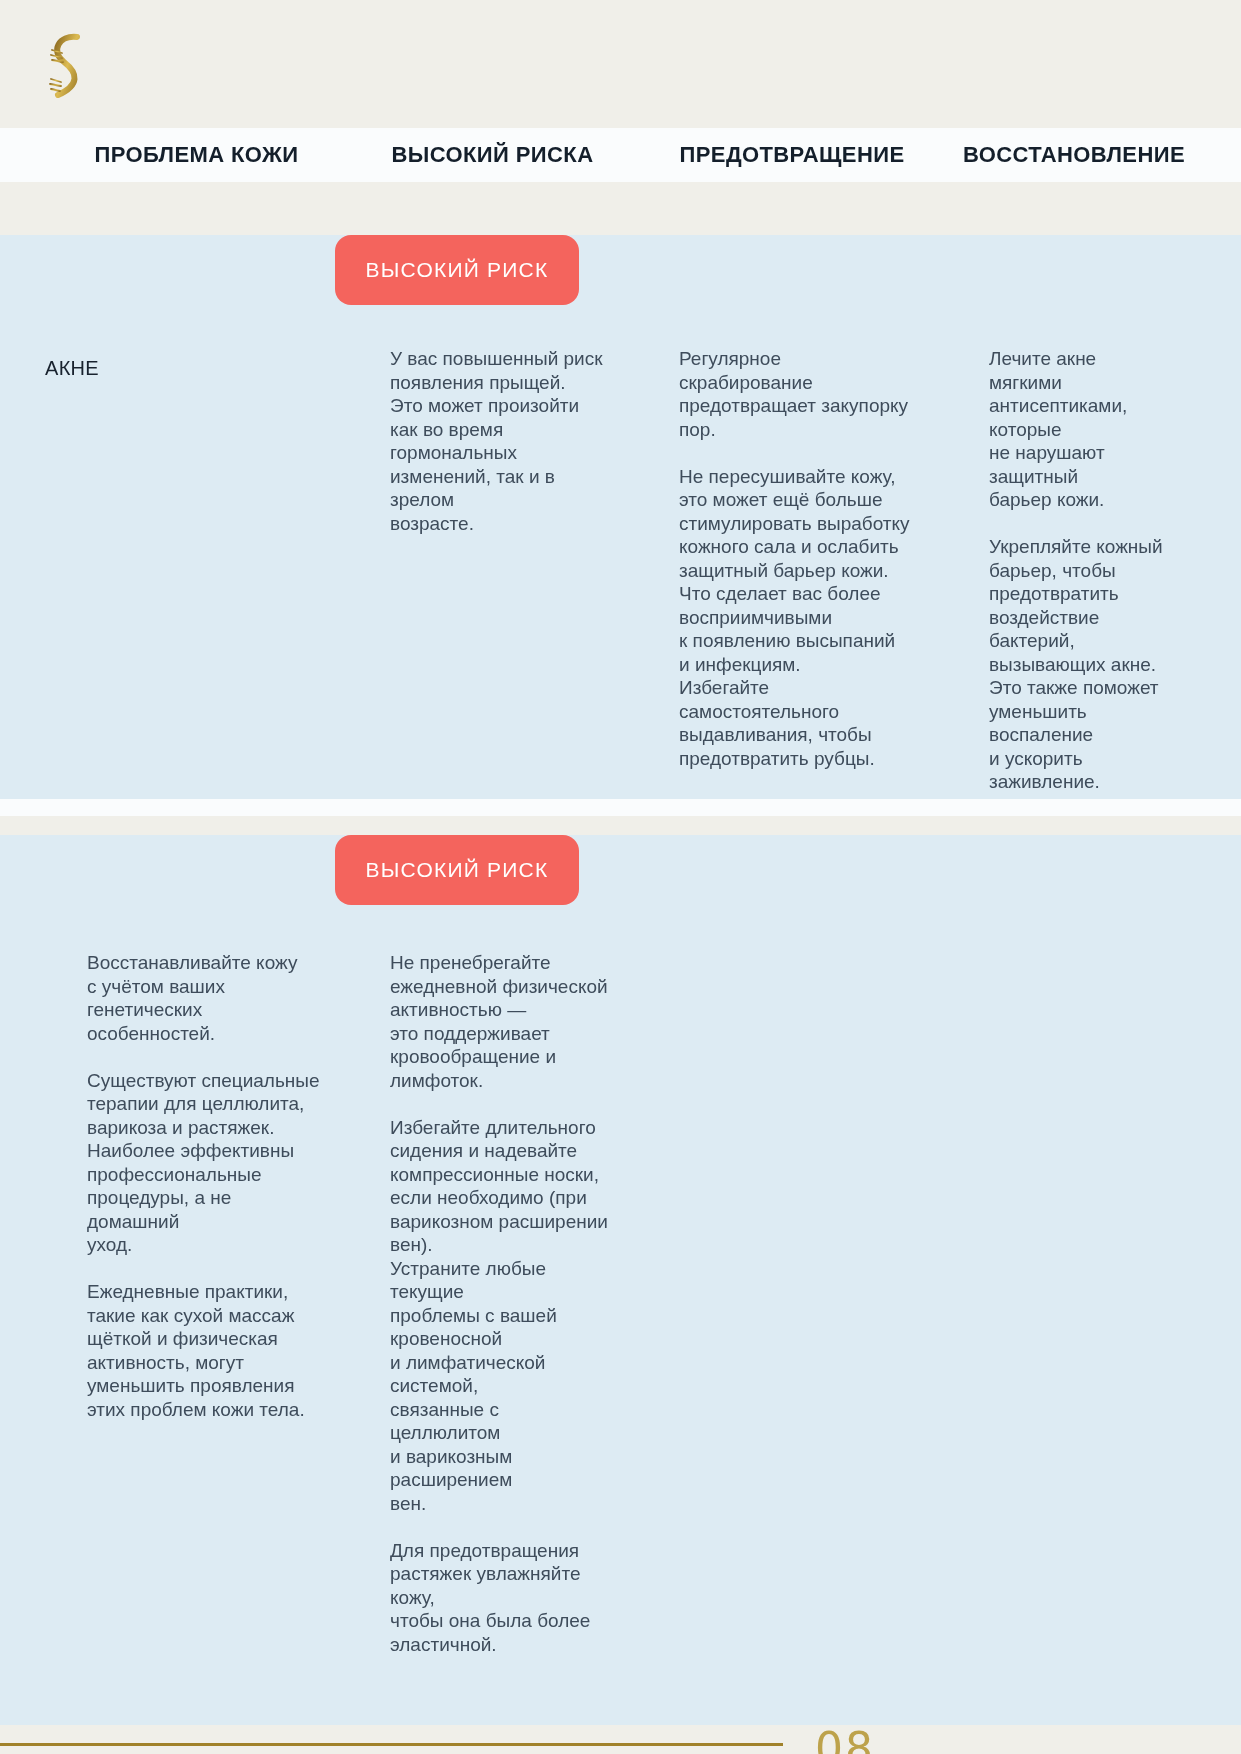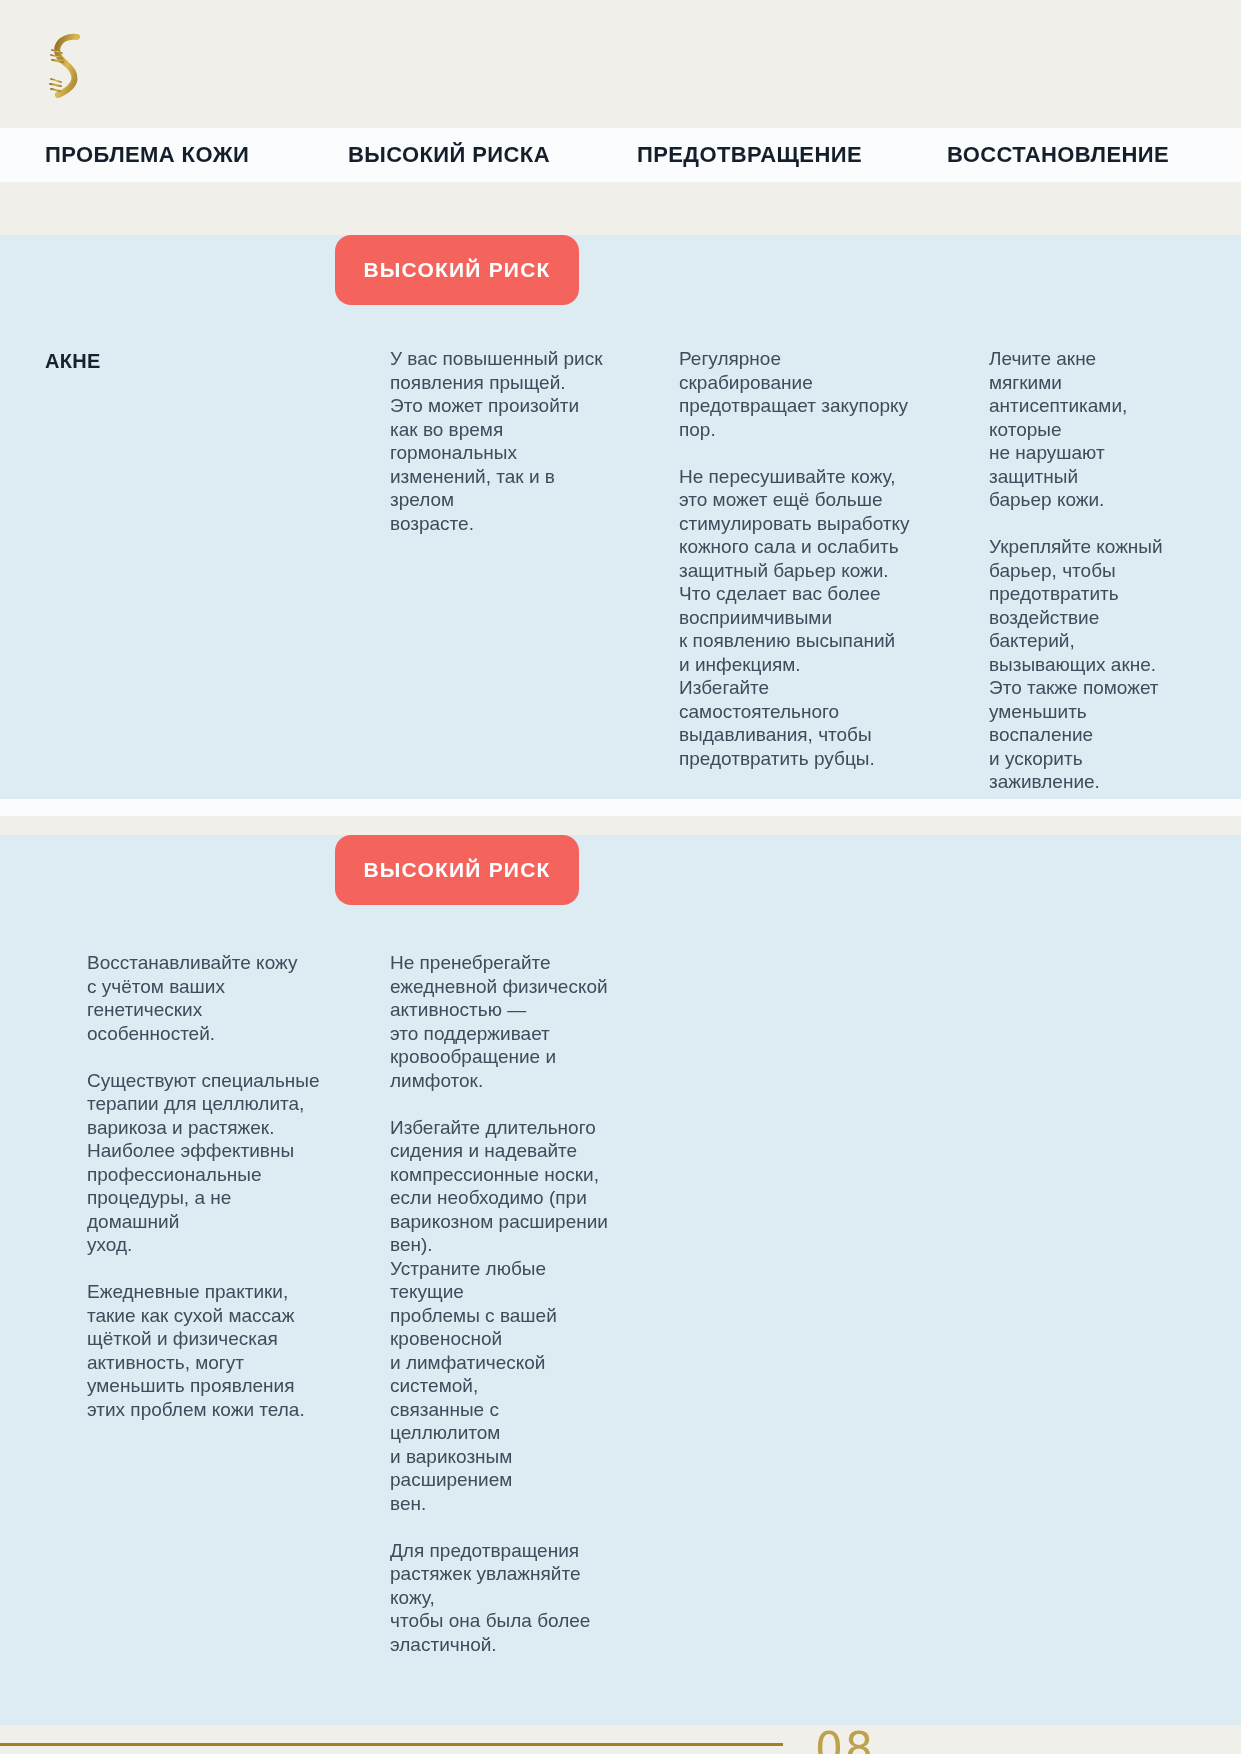--- a/index.html
+++ b/index.html
@@ -9,56 +9,57 @@
     font-family:"Liberation Sans", sans-serif;
   }
   .top-band { position:relative; height:128px; background:#f0efe9; }
   .logo { position:absolute; left:47px; top:33px; }
 
   .grid-cols {
     display:grid;
     grid-template-columns:303px 289px 310px auto;
     padding-left:45px; padding-right:40px;
     box-sizing:border-box;
+    text-align:center;
   }
   .header-band {
     height:54px; background:#fafcfd; align-items:center;
   }
   .header-cell {
     font-size:22px; font-weight:bold; color:#141f2b; letter-spacing:0.4px;
   }
 
   .section { background:#ddebf3; box-sizing:border-box; padding-left:45px; padding-right:40px; }
   .section-1 { height:564px; }
   .section-2 { height:890px; }
   .gap-band { height:17px; background:#fafcfd; }
 
   .badge {
     width:244px; height:70px; margin-left:290px;
     background:#f4645d; border-radius:16px;
     display:flex; align-items:center; justify-content:center;
-    color:#ffffff; font-size:21px; font-weight:bold; letter-spacing:1.2px;
+    color:#ffffff; font-size:21px; font-weight:normal; letter-spacing:1.2px;
   }
   .section-1 .badge { margin-top:53px; }
   .section-2 .badge { margin-top:19px; }
 
   .row {
     display:grid;
     grid-template-columns:303px 289px 310px auto;
   }
   .section-1 .row { margin-top:42px; }
   .section-2 .row { margin-top:46px; }
 
   .cell {
     font-size:19px; line-height:23.5px; color:#3e4c5b;
     white-space:pre-line; padding-right:28px; box-sizing:border-box;margin-left:42px;
   }
   .problem-cell {
-    font-size:20px; line-height:29px; font-weight:bold;
-    color:#18222e; letter-spacing:0.3px; white-space:pre-line;
+    font-size:20px; line-height:29px; font-weight:normal;
+    color:#18222e; letter-spacing:0.3px; white-space:pre-line;margin-top:7px;
   }
 
   .footer { position:relative; height:101px; background:#f0efe9; }
   .footer-rule {
     position:absolute; left:0; top:18px; width:783px; height:3px;
     background:#a0812a;
   }
   .page-number {
     position:absolute; left:815px; top:-2px;
     font-family:"DejaVu Sans", sans-serif;

